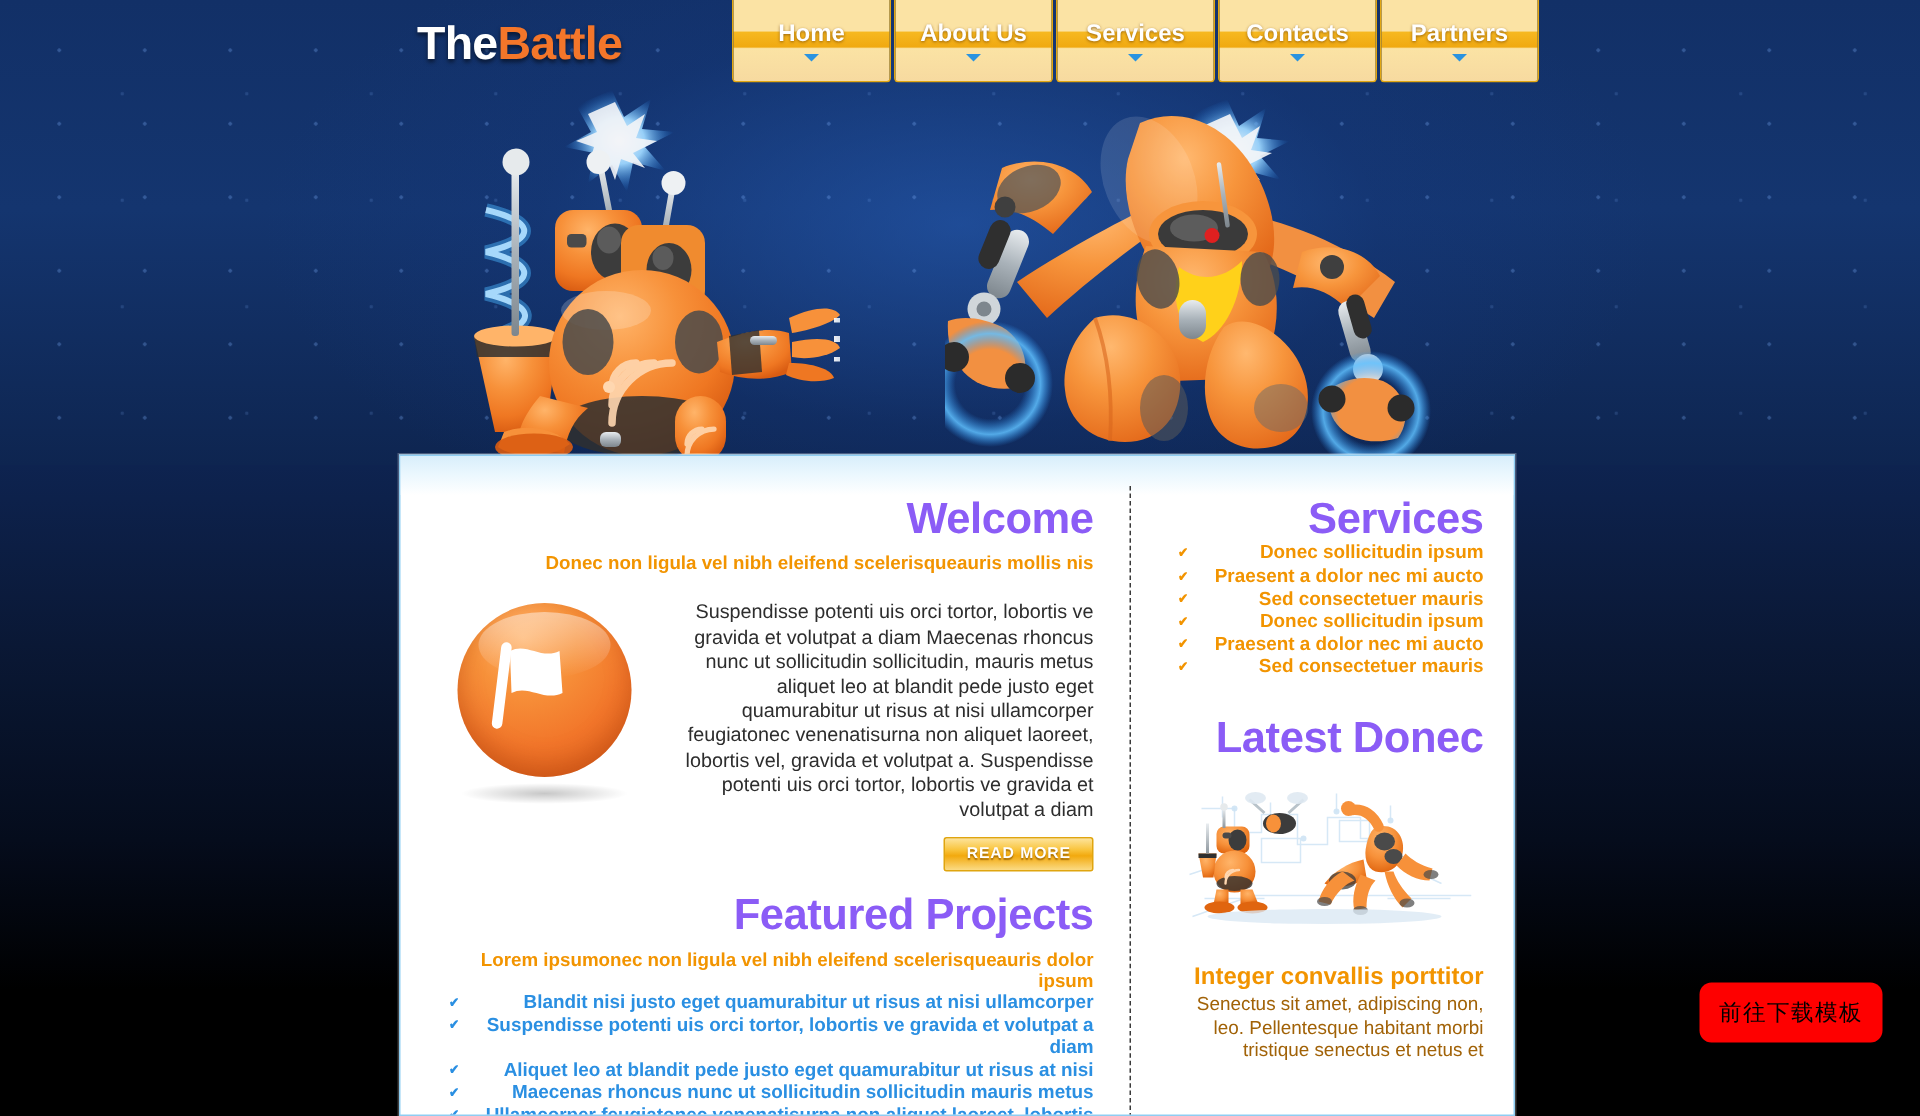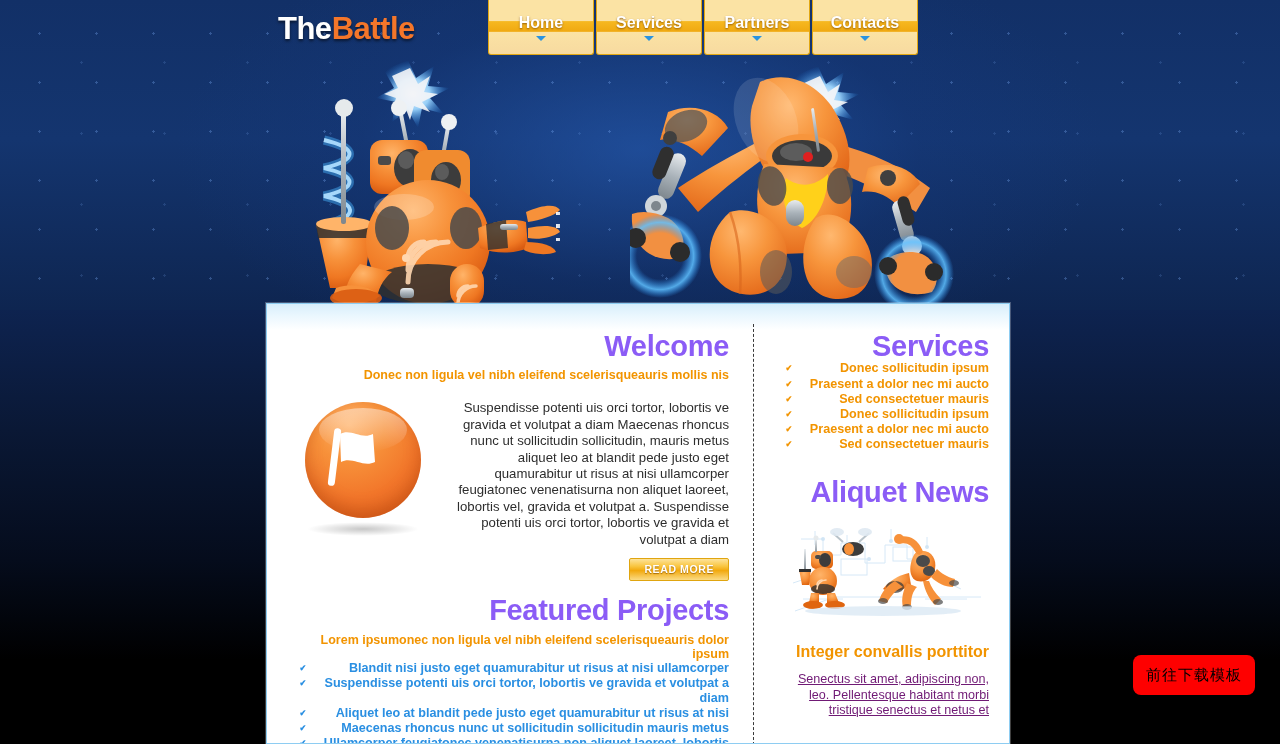--- a/index.html
+++ b/index.html
@@ -215,23 +215,22 @@
     width: 196px; height: 94px;
     margin-top: 18px;
     background: #ffffff;
     overflow: hidden;
   }
   #news-head {
     margin-top: 24px;
     color: #f29400; font-size: 16px; font-weight: bold;
   }
   #news-body {
-    color: #701a75; font-size: 12.6px; line-height: 15.6px;
-    margin-top: 11px;
-    text-decoration: underline;
+    color: #a16207; font-size: 12.6px; line-height: 15.6px;
+    margin-top: 1px;
   }
 
   
   #watermark {
     position: absolute; left: 56px; top: 689px;
     z-index: 60;
     font-size: 26px; font-weight: bold; font-style: italic;
     color: #f06a7e;
     opacity: .92;
     white-space: nowrap;
@@ -452,29 +451,33 @@
   <div id="logo">
     <span class="the">The</span><span class="battle">Battle</span>
   </div>
 
   <nav id="nav">
     <div class="nav-item">
       <span class="nav-label">Home</span>
       <span class="nav-caret"></span>
     </div>
     <div class="nav-item">
+      <span class="nav-label">About Us</span>
+      <span class="nav-caret"></span>
+    </div>
+    <div class="nav-item">
       <span class="nav-label">Services</span>
       <span class="nav-caret"></span>
     </div>
     <div class="nav-item">
-      <span class="nav-label">Partners</span>
+      <span class="nav-label">Contacts</span>
       <span class="nav-caret"></span>
     </div>
     <div class="nav-item">
-      <span class="nav-label">Contacts</span>
+      <span class="nav-label">Partners</span>
       <span class="nav-caret"></span>
     </div>
   </nav>
 
   <div id="content-panel">
     <div id="content-inner">
 
       <div id="divider"></div>
 
       <div id="col-main">
@@ -518,21 +521,21 @@
 
         <ul class="checklist" id="services-list">
           <li>Donec sollicitudin ipsum</li>
           <li>Praesent a dolor nec mi aucto</li>
           <li>Sed consectetuer mauris</li>
           <li>Donec sollicitudin ipsum</li>
           <li>Praesent a dolor nec mi aucto</li>
           <li>Sed consectetuer mauris</li>
         </ul>
 
-        <h2 class="sect" style="margin-top:24px">Aliquet News</h2>
+        <h2 class="sect" style="margin-top:24px">Latest Donec</h2>
 
         <div id="news-thumb">
           <svg width="196" height="94" viewBox="0 0 196 94">
             <defs>
               <radialGradient id="nBody" cx="40%" cy="28%" r="75%">
                 <stop offset="0%" stop-color="#ffb469"></stop>
                 <stop offset="55%" stop-color="#f7913a"></stop>
                 <stop offset="100%" stop-color="#e0650f"></stop>
               </radialGradient>
               <linearGradient id="nMetal" x1="0" y1="0" x2="0" y2="1">

